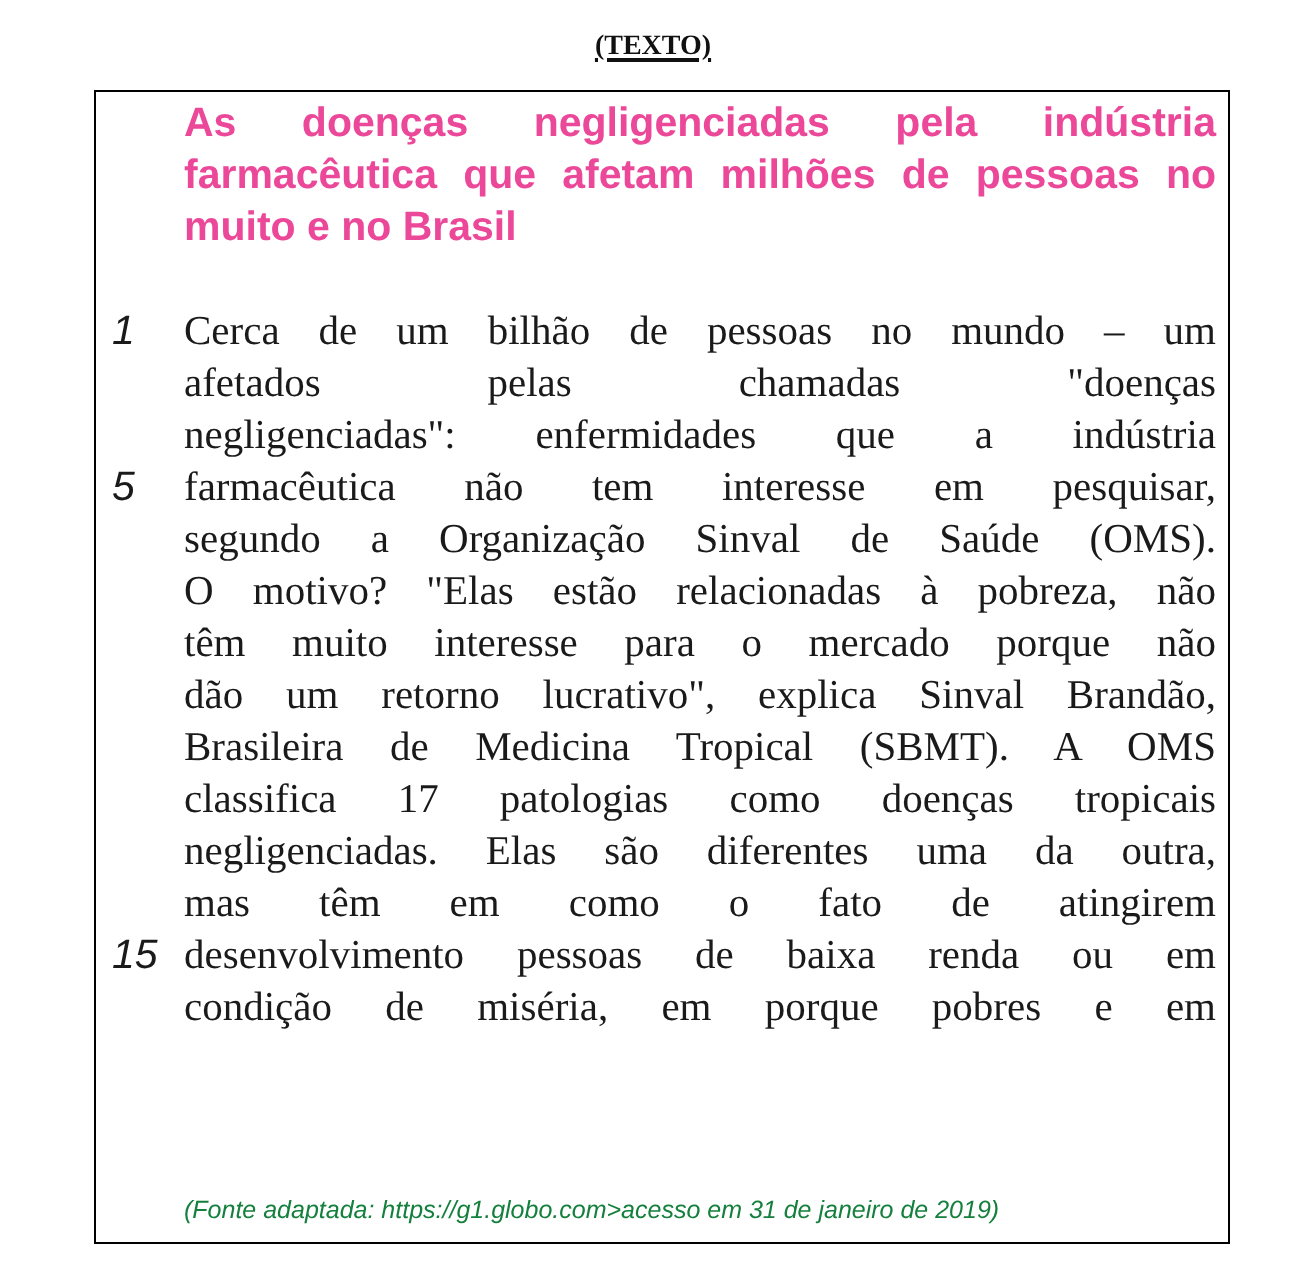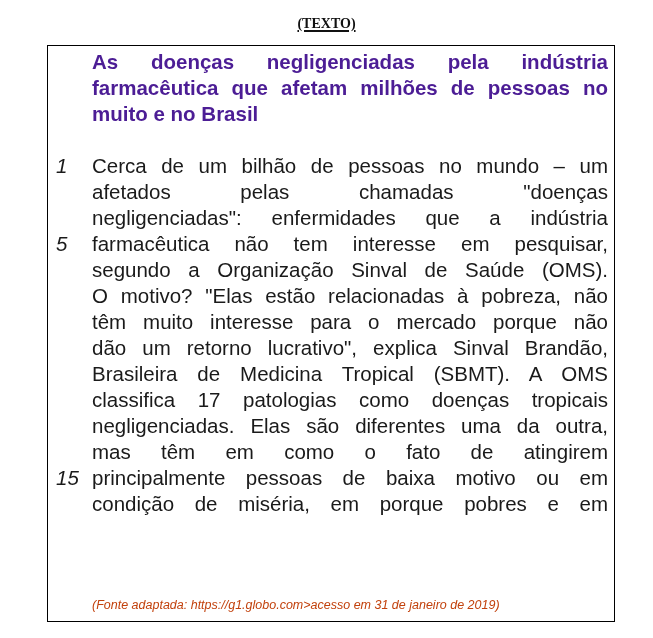--- a/index.html
+++ b/index.html
@@ -41,21 +41,21 @@
     .headline {
       position: absolute;
       left: 44px;
       top: 3px;
       width: 516px;
       font-family: "Liberation Sans", sans-serif;
       font-weight: bold;
       font-size: 20.5px;
       line-height: 26px;
       text-align: justify;
-      color: #4c1d95;
+      color: #ec4899;
     }
     .headline span.line {
       display: block;
       text-align: justify;
       text-align-last: justify;
       white-space: nowrap;
     }
     .headline span.line.last {
       text-align-last: left;
     }
@@ -78,40 +78,40 @@
       font-style: italic;
       font-size: 20.5px;
       line-height: 26px;
       color: #1a1a1a;
     }
     .line-text {
       position: absolute;
       left: 44px;
       top: 0;
       width: 516px;
-      font-family: Liberation Sans, sans-serif;
+      font-family: Liberation Serif, serif;
       font-size: 20.5px;
       line-height: 26px;
       text-align: justify;
       text-align-last: justify;
       white-space: nowrap;
       color: #1a1a1a;
     }
     .line-text.last {
       text-align-last: left;
     }
     .source-note {
       position: absolute;
       left: 44px;
       top: 552px;
       font-family: "Liberation Sans", sans-serif;
       font-style: italic;
       font-size: 12.5px;
       line-height: 15px;
-      color: #c2410c;
+      color: #15803d;
       white-space: nowrap;
     }
   </style>
 </head>
 <body>
 
 <div class="doc-title">(TEXTO)</div>
 
 <div class="text-box">
   <div class="headline">
@@ -164,21 +164,21 @@
     <div class="line-row">
       <span class="line-num"></span>
       <span class="line-text">negligenciadas. Elas são diferentes uma da outra,</span>
     </div>
     <div class="line-row">
       <span class="line-num"></span>
       <span class="line-text">mas têm em como o fato de atingirem</span>
     </div>
     <div class="line-row">
       <span class="line-num">15</span>
-      <span class="line-text">principalmente pessoas de baixa motivo ou em</span>
+      <span class="line-text">desenvolvimento pessoas de baixa renda ou em</span>
     </div>
     <div class="line-row">
       <span class="line-num"></span>
       <span class="line-text">condição de miséria, em porque pobres e em</span>
     </div>
   </div>
 
   <div class="source-note">(Fonte adaptada: https://g1.globo.com&gt;acesso em 31 de janeiro de 2019)</div>
 </div>
 

